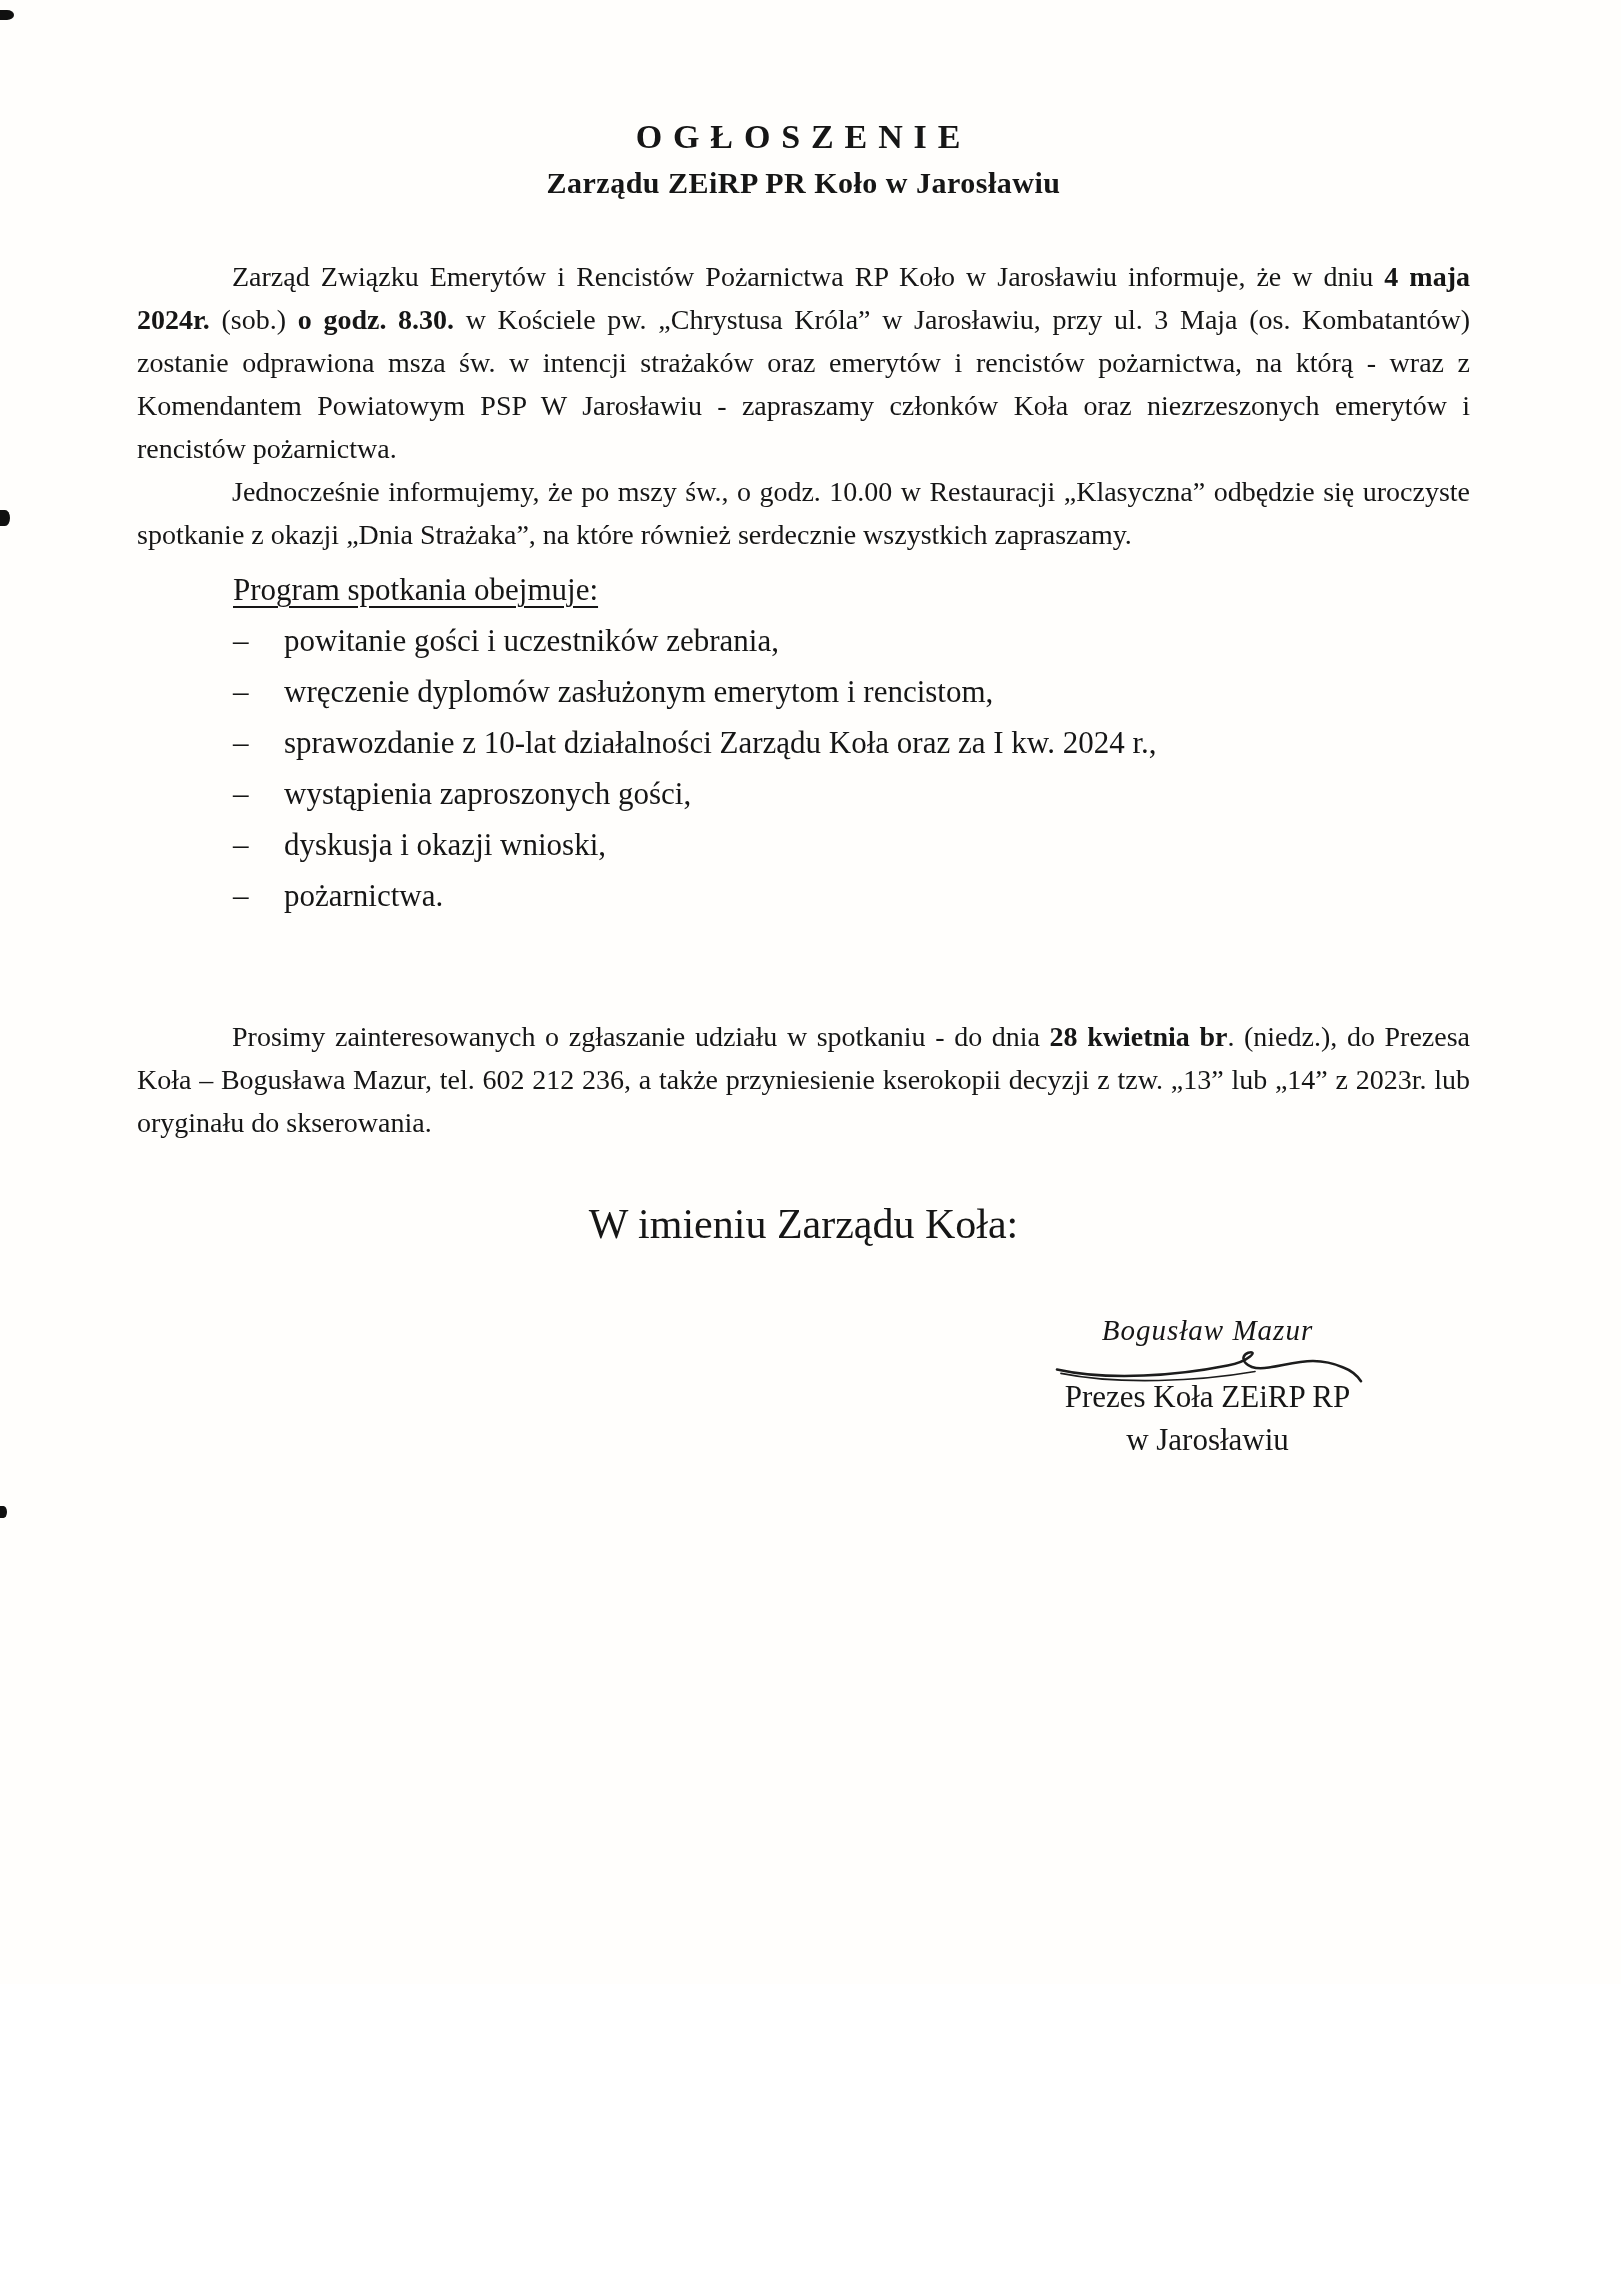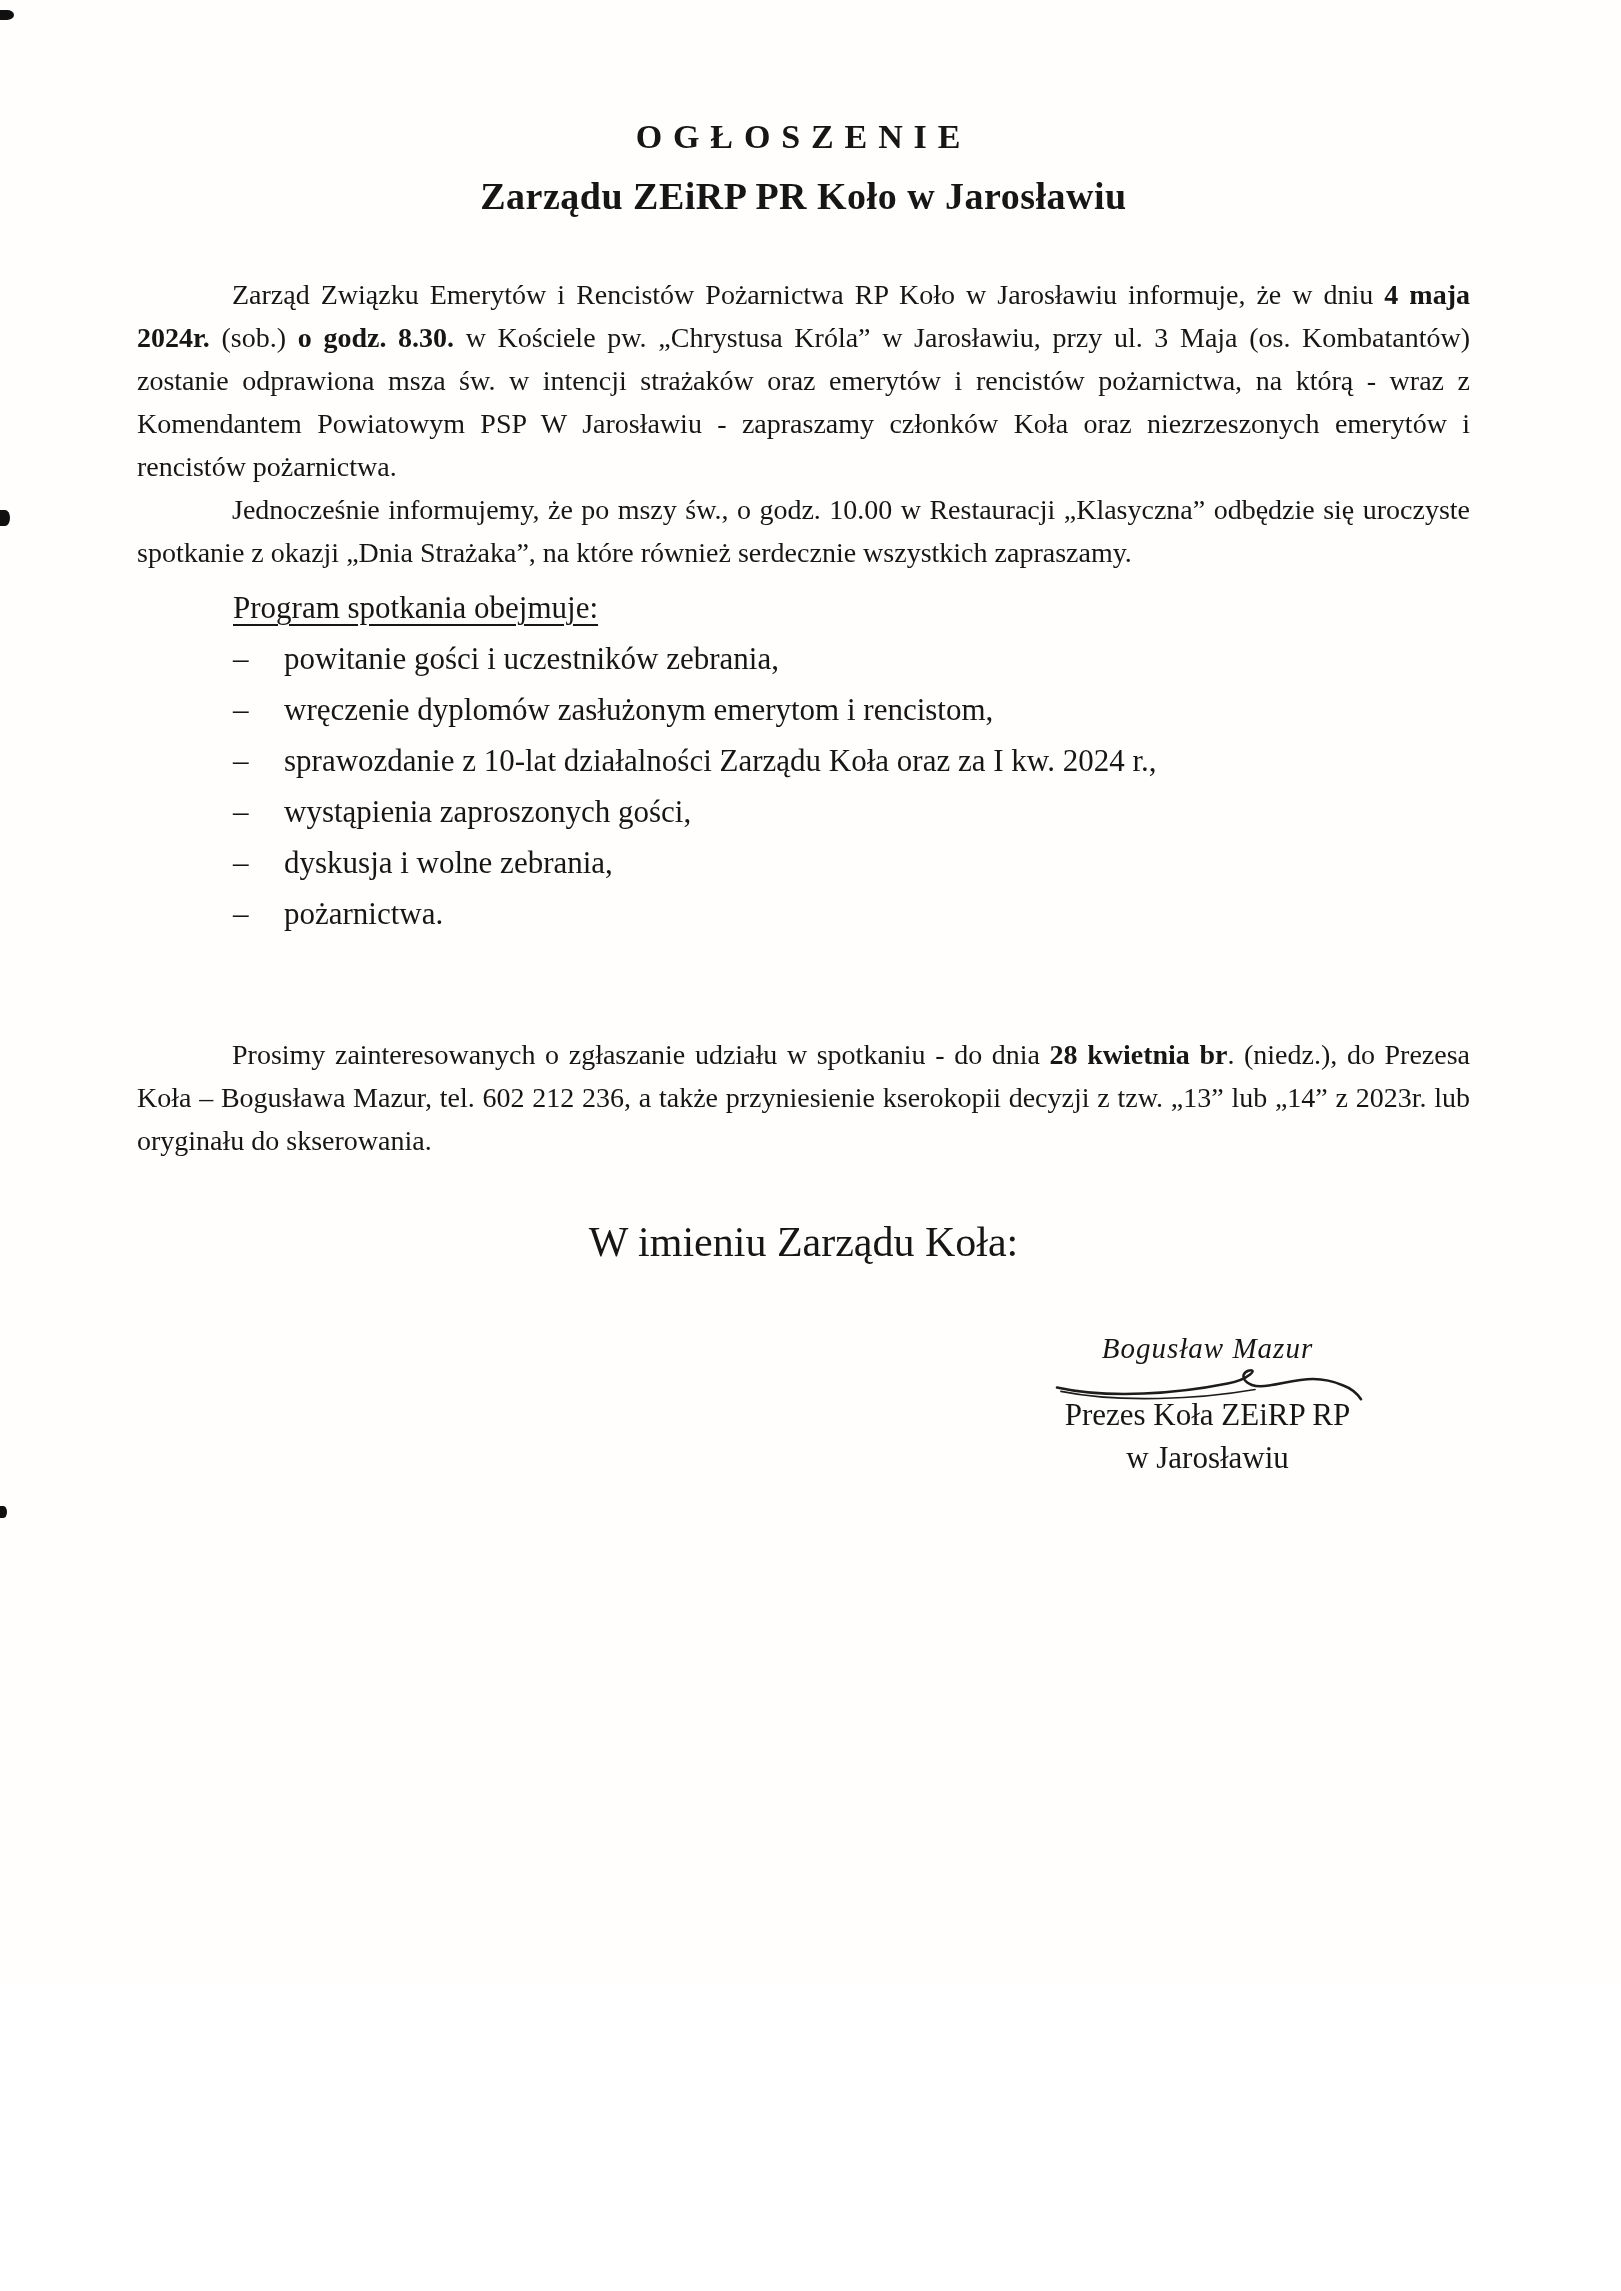--- a/index.html
+++ b/index.html
@@ -23,22 +23,22 @@
     width: 1333px;
   }
   .doc-title {
     margin: 0;
     font-size: 34px;
     font-weight: bold;
     text-align: center;
     letter-spacing: 0.32em;
   }
   .doc-subtitle {
-    margin: 18px 0 0 0;
-    font-size: 38px;
+    margin: 10px 0 0 0;
+    font-size: 30px;
     font-weight: bold;
     text-align: center;
     letter-spacing: 0.5px;
   }
   .para {
     margin: 0;
     font-size: 28px;
     line-height: 43px;
     text-align: justify;
   }
@@ -147,21 +147,21 @@
       <li class="program-item">
           <span class="dash">–</span>
           <span>sprawozdanie z 10-lat działalności Zarządu Koła oraz za I kw. 2024 r.,</span>
         </li>
       <li class="program-item">
           <span class="dash">–</span>
           <span>wystąpienia zaproszonych gości,</span>
         </li>
       <li class="program-item">
           <span class="dash">–</span>
-          <span>dyskusja i wolne zebrania,</span>
+          <span>dyskusja i okazji wnioski,</span>
         </li>
       <li class="program-item">
           <span class="dash">–</span>
           <span>pożarnictwa.</span>
         </li>
     </ul>
 
     <p class="para indent para-invite"><span>Prosimy zainteresowanych o zgłaszanie udziału w spotkaniu - do dnia </span><b>28 kwietnia br</b><span>. (niedz.), do Prezesa Koła – Bogusława Mazur, tel. 602 212 236, a także przyniesienie kserokopii decyzji z tzw. „13” lub „14” z 2023r. lub oryginału do skserowania.</span></p>
 
     <p class="para closing">W imieniu Zarządu Koła:</p>

